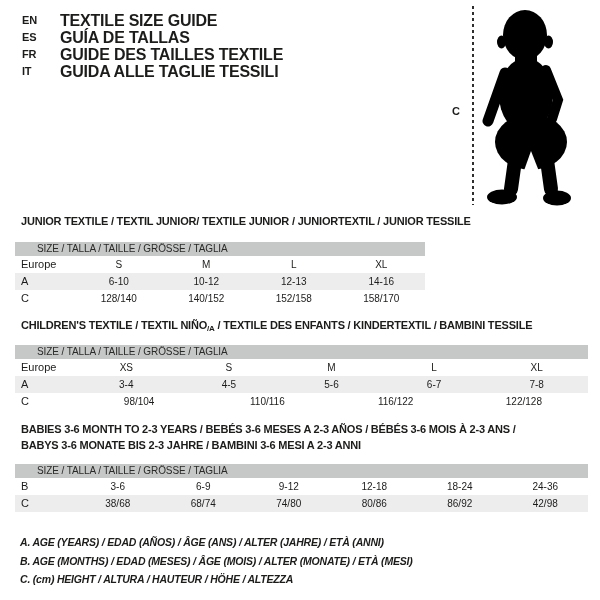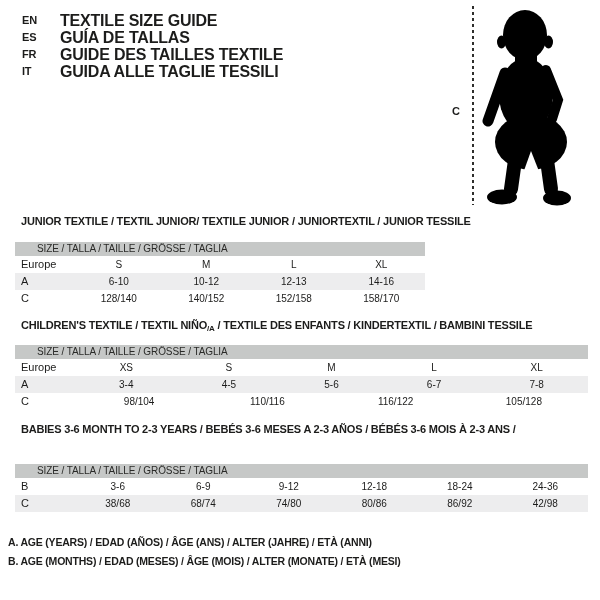--- a/index.html
+++ b/index.html
@@ -29,21 +29,21 @@
   .table-rows{position:absolute;left:15px;}
   .trow{display:flex;height:17px;line-height:17px;font-size:10px;}
   .trow:nth-child(2n){background:#ededee;}
   .tlabel{width:60px;padding-left:6px;box-sizing:border-box;font-size:11px;}
   .tcell{flex:1;text-align:center;}
 
   .w-junior{width:410px;}
   .w-full{width:573px;}
 
   
-  .notes{position:absolute;left:8px;top:533px;}
+  .notes{position:absolute;left:20px;top:533px;font-style:italic;}
   .note-line{font-size:10.5px;font-weight:700;letter-spacing:-0.2px;
      line-height:18.5px;white-space:nowrap;}
 </style>
 </head>
 <body>
 
 <div id="canvas">
 
   <div class="lang-block">
     <div class="lang-row">
@@ -138,25 +138,26 @@
         <span class="tcell">4-5</span>
         <span class="tcell">5-6</span>
         <span class="tcell">6-7</span>
         <span class="tcell">7-8</span>
       </div>
       <div class="trow">
         <span class="tlabel">C</span>
         <span class="tcell">98/104</span>
         <span class="tcell">110/116</span>
         <span class="tcell">116/122</span>
-        <span class="tcell">105/128</span>
+        <span class="tcell">122/128</span>
       </div>
     </div>
 
   <div class="tbl-title" style="top:423px;">BABIES 3-6 MONTH TO 2-3 YEARS / BEBÉS 3-6 MESES A 2-3 AÑOS / BÉBÉS 3-6 MOIS À 2-3 ANS /</div>
+  <div class="tbl-title" style="top:439px;">BABYS 3-6 MONATE BIS 2-3 JAHRE / BAMBINI 3-6 MESI A 2-3 ANNI</div>
   <div class="size-bar w-full" style="top:464px;">SIZE / TALLA / TAILLE / GRÖSSE / TAGLIA</div>
   <div class="table-rows w-full" style="top:478px;">
       <div class="trow">
         <span class="tlabel">B</span>
         <span class="tcell">3-6</span>
         <span class="tcell">6-9</span>
         <span class="tcell">9-12</span>
         <span class="tcell">12-18</span>
         <span class="tcell">18-24</span>
         <span class="tcell">24-36</span>
@@ -168,15 +169,16 @@
         <span class="tcell">74/80</span>
         <span class="tcell">80/86</span>
         <span class="tcell">86/92</span>
         <span class="tcell">42/98</span>
       </div>
     </div>
 
   <div class="notes">
     <div class="note-line">A. AGE (YEARS) / EDAD (AÑOS) / ÂGE (ANS) / ALTER (JAHRE) / ETÀ (ANNI)</div>
     <div class="note-line">B. AGE (MONTHS) / EDAD (MESES) / ÂGE (MOIS) / ALTER (MONATE) / ETÀ (MESI)</div>
+    <div class="note-line">C. (cm) HEIGHT / ALTURA / HAUTEUR / HÖHE / ALTEZZA</div>
   </div>
 
 </div>
 
 </body></html>

